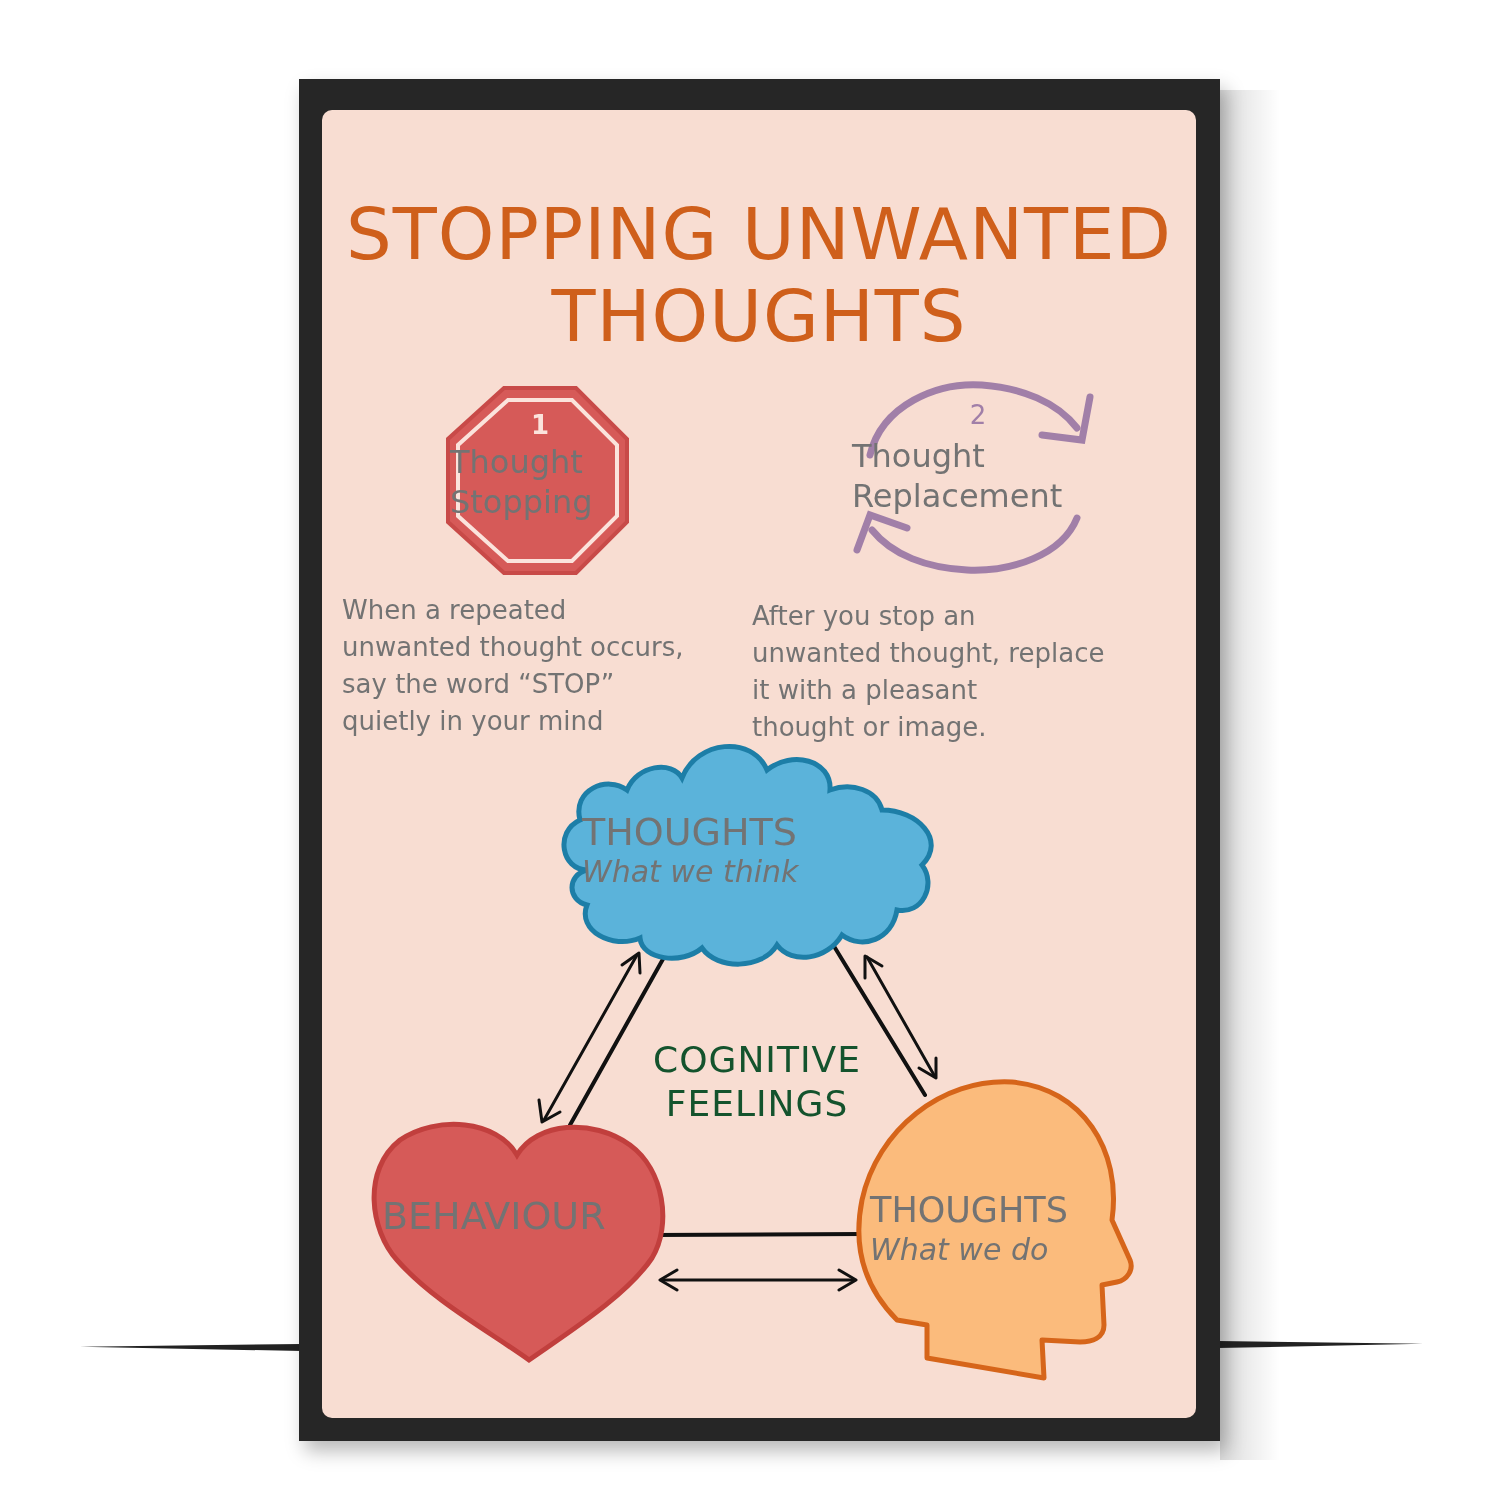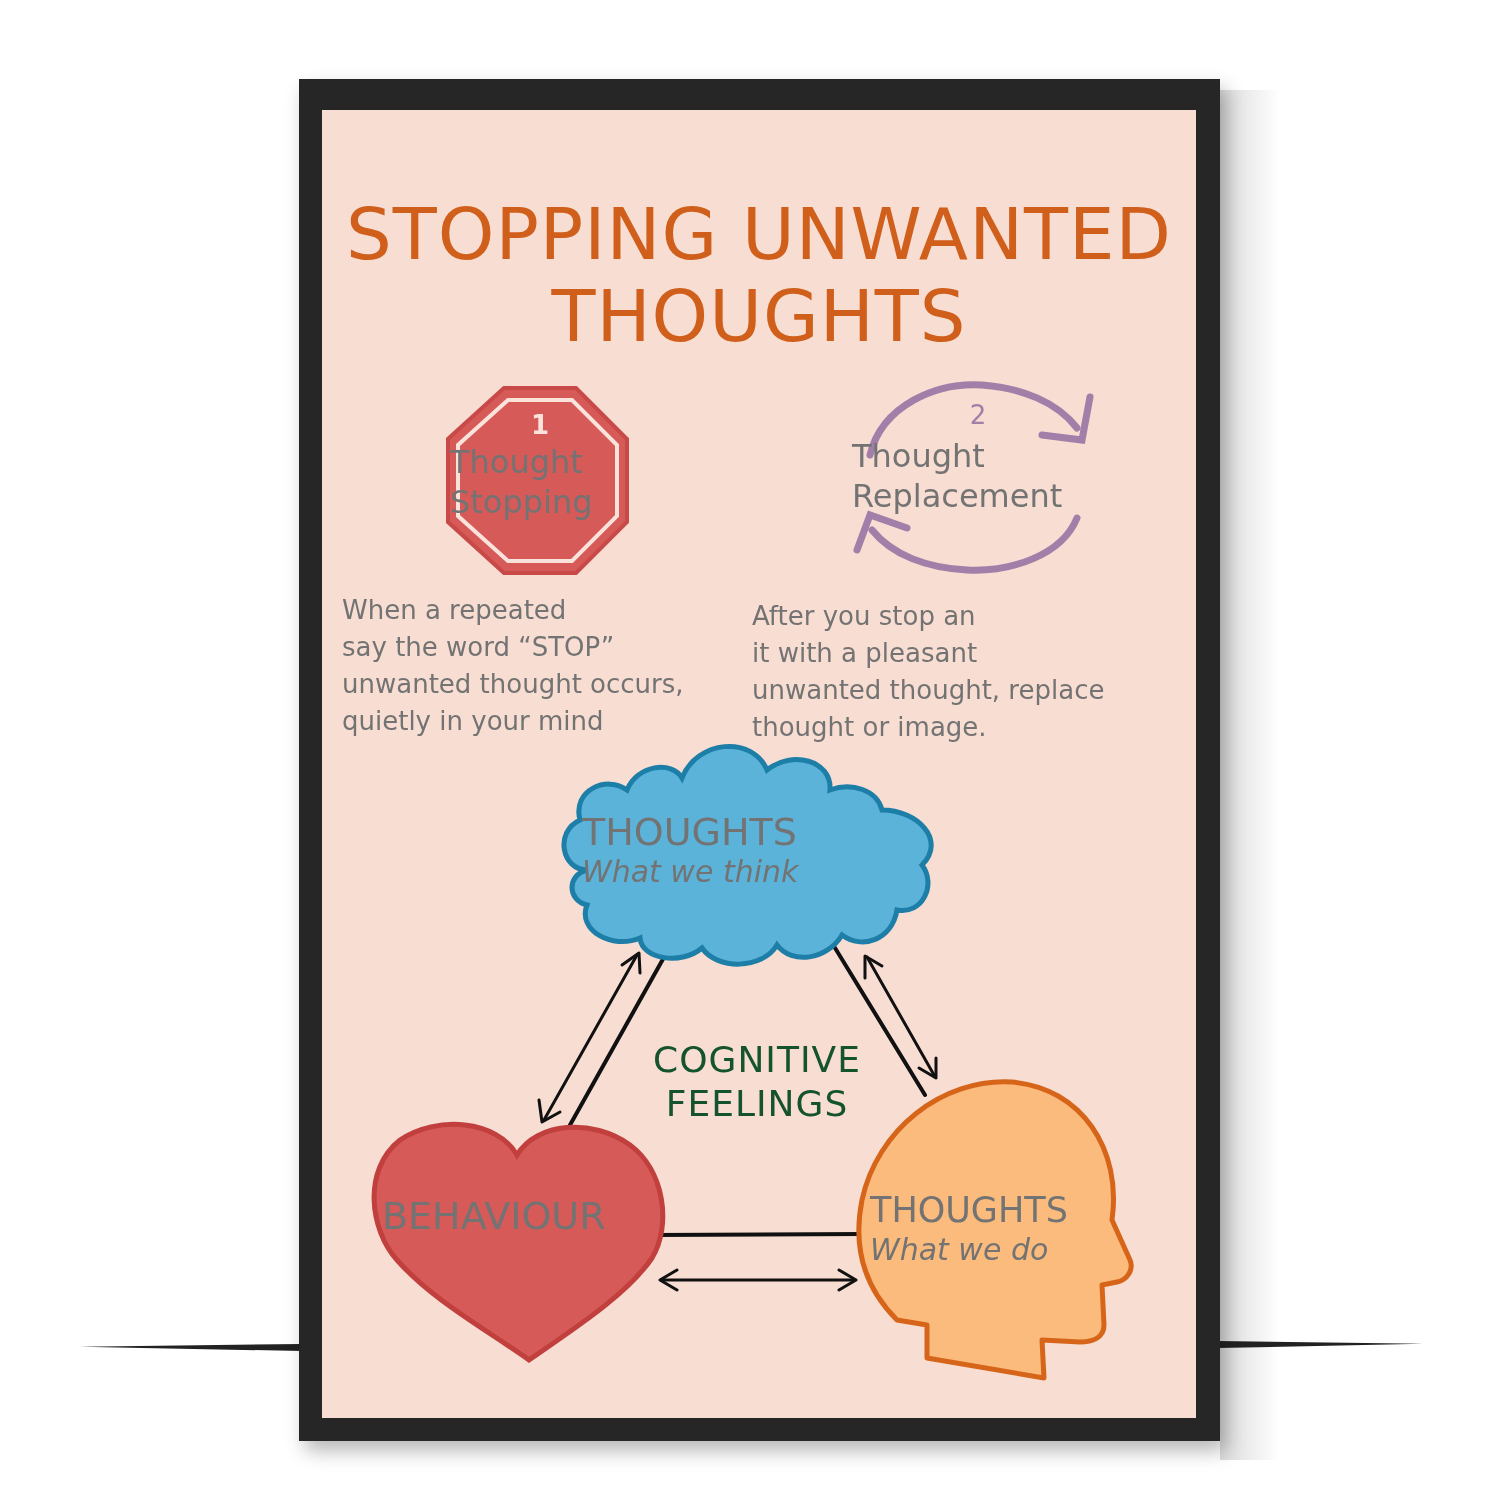--- a/index.html
+++ b/index.html
@@ -5,21 +5,21 @@
   html, body { margin:0; padding:0; }
   body { width:1500px; height:1500px; background:#ffffff; position:relative; overflow:hidden;
          font-family: "DejaVu Sans", sans-serif; }
   .shelf-line { position:absolute; height:0; }
   .shelf-left { left:80px; top:1344px; width:222px; border-top:4px solid #222; clip-path: polygon(0 40%, 100% 0, 100% 100%); height:7px; background:#222; border:none; }
   .shelf-right { left:1218px; top:1341px; width:205px; height:7px; background:#222; clip-path: polygon(0 0, 100% 40%, 0 100%); }
   .shadow { position:absolute; left:1220px; top:90px; width:60px; height:1370px;
             background:linear-gradient(90deg, rgba(0,0,0,0.14), rgba(0,0,0,0)); }
   .frame { position:absolute; left:299px; top:79px; width:921px; height:1362px; background:#262626;
            box-shadow: 6px 10px 18px rgba(0,0,0,0.28); }
-  .poster { position:absolute; left:23px; top:31px; width:874px; height:1308px; background:#f8ddd2; overflow:hidden; }
+  .poster { position:absolute; left:23px; top:31px; width:874px; height:1308px; background:#f8ddd2; overflow:hidden;border-radius:10px; }
   .poster svg { position:absolute; left:0; top:0; }
   .title { position:absolute; left:0; width:874px; text-align:center; color:#cf5f1b;
            font-family:"DejaVu Sans", sans-serif; font-size:72px; letter-spacing:1px; font-weight:normal; line-height:84px; }
   .hand { font-family:"DejaVu Sans", sans-serif; color:#737373; position:absolute; text-align:left; }
   .desc { font-size:26px; line-height:37px; }
   .sign-num { position:absolute; text-align:center; font-size:26px; }
   .label-big { font-size:38px; line-height:44px; }
   .label-small { font-size:30px; line-height:36px;font-style:italic; }
   .cog { position:absolute; color:#14532d; font-size:36px; line-height:44px; text-align:center; letter-spacing:1px; }
 </style>
@@ -112,34 +112,34 @@
     <div class="title" style="top:82px;">STOPPING UNWANTED</div>
     <div class="title" style="top:164px;">THOUGHTS</div>
 
     <div class="hand sign-num" style="left:198px; top:300px; width:40px; color:#fbe3dc; font-weight:bold;">1</div>
     <div class="hand" style="left:128px; top:332px; width:180px; font-size:32px; line-height:40px;">
       <div>Thought</div>
       <div>Stopping</div>
     </div>
     <div class="hand desc" style="left:20px; top:482px; width:420px;">
       <div>When a repeated</div>
+      <div>unwanted thought occurs,</div>
       <div>say the word “STOP”</div>
-      <div>unwanted thought occurs,</div>
       <div>quietly in your mind</div>
     </div>
 
     <div class="hand sign-num" style="left:636px; top:290px; width:40px; color:#a17fa8;">2</div>
     <div class="hand" style="left:530px; top:326px; width:250px; font-size:32px; line-height:40px;">
       <div>Thought</div>
       <div>Replacement</div>
     </div>
     <div class="hand desc" style="left:430px; top:488px; width:420px;">
       <div>After you stop an</div>
+      <div>unwanted thought, replace</div>
       <div>it with a pleasant</div>
-      <div>unwanted thought, replace</div>
       <div>thought or image.</div>
     </div>
 
     <div class="hand" style="left:260px; top:700px; width:340px;">
       <div class="label-big">THOUGHTS</div>
       <div class="label-small">What we think</div>
     </div>
 
     <div class="cog" style="left:300px; top:928px; width:270px;">
       <div>COGNITIVE</div>

